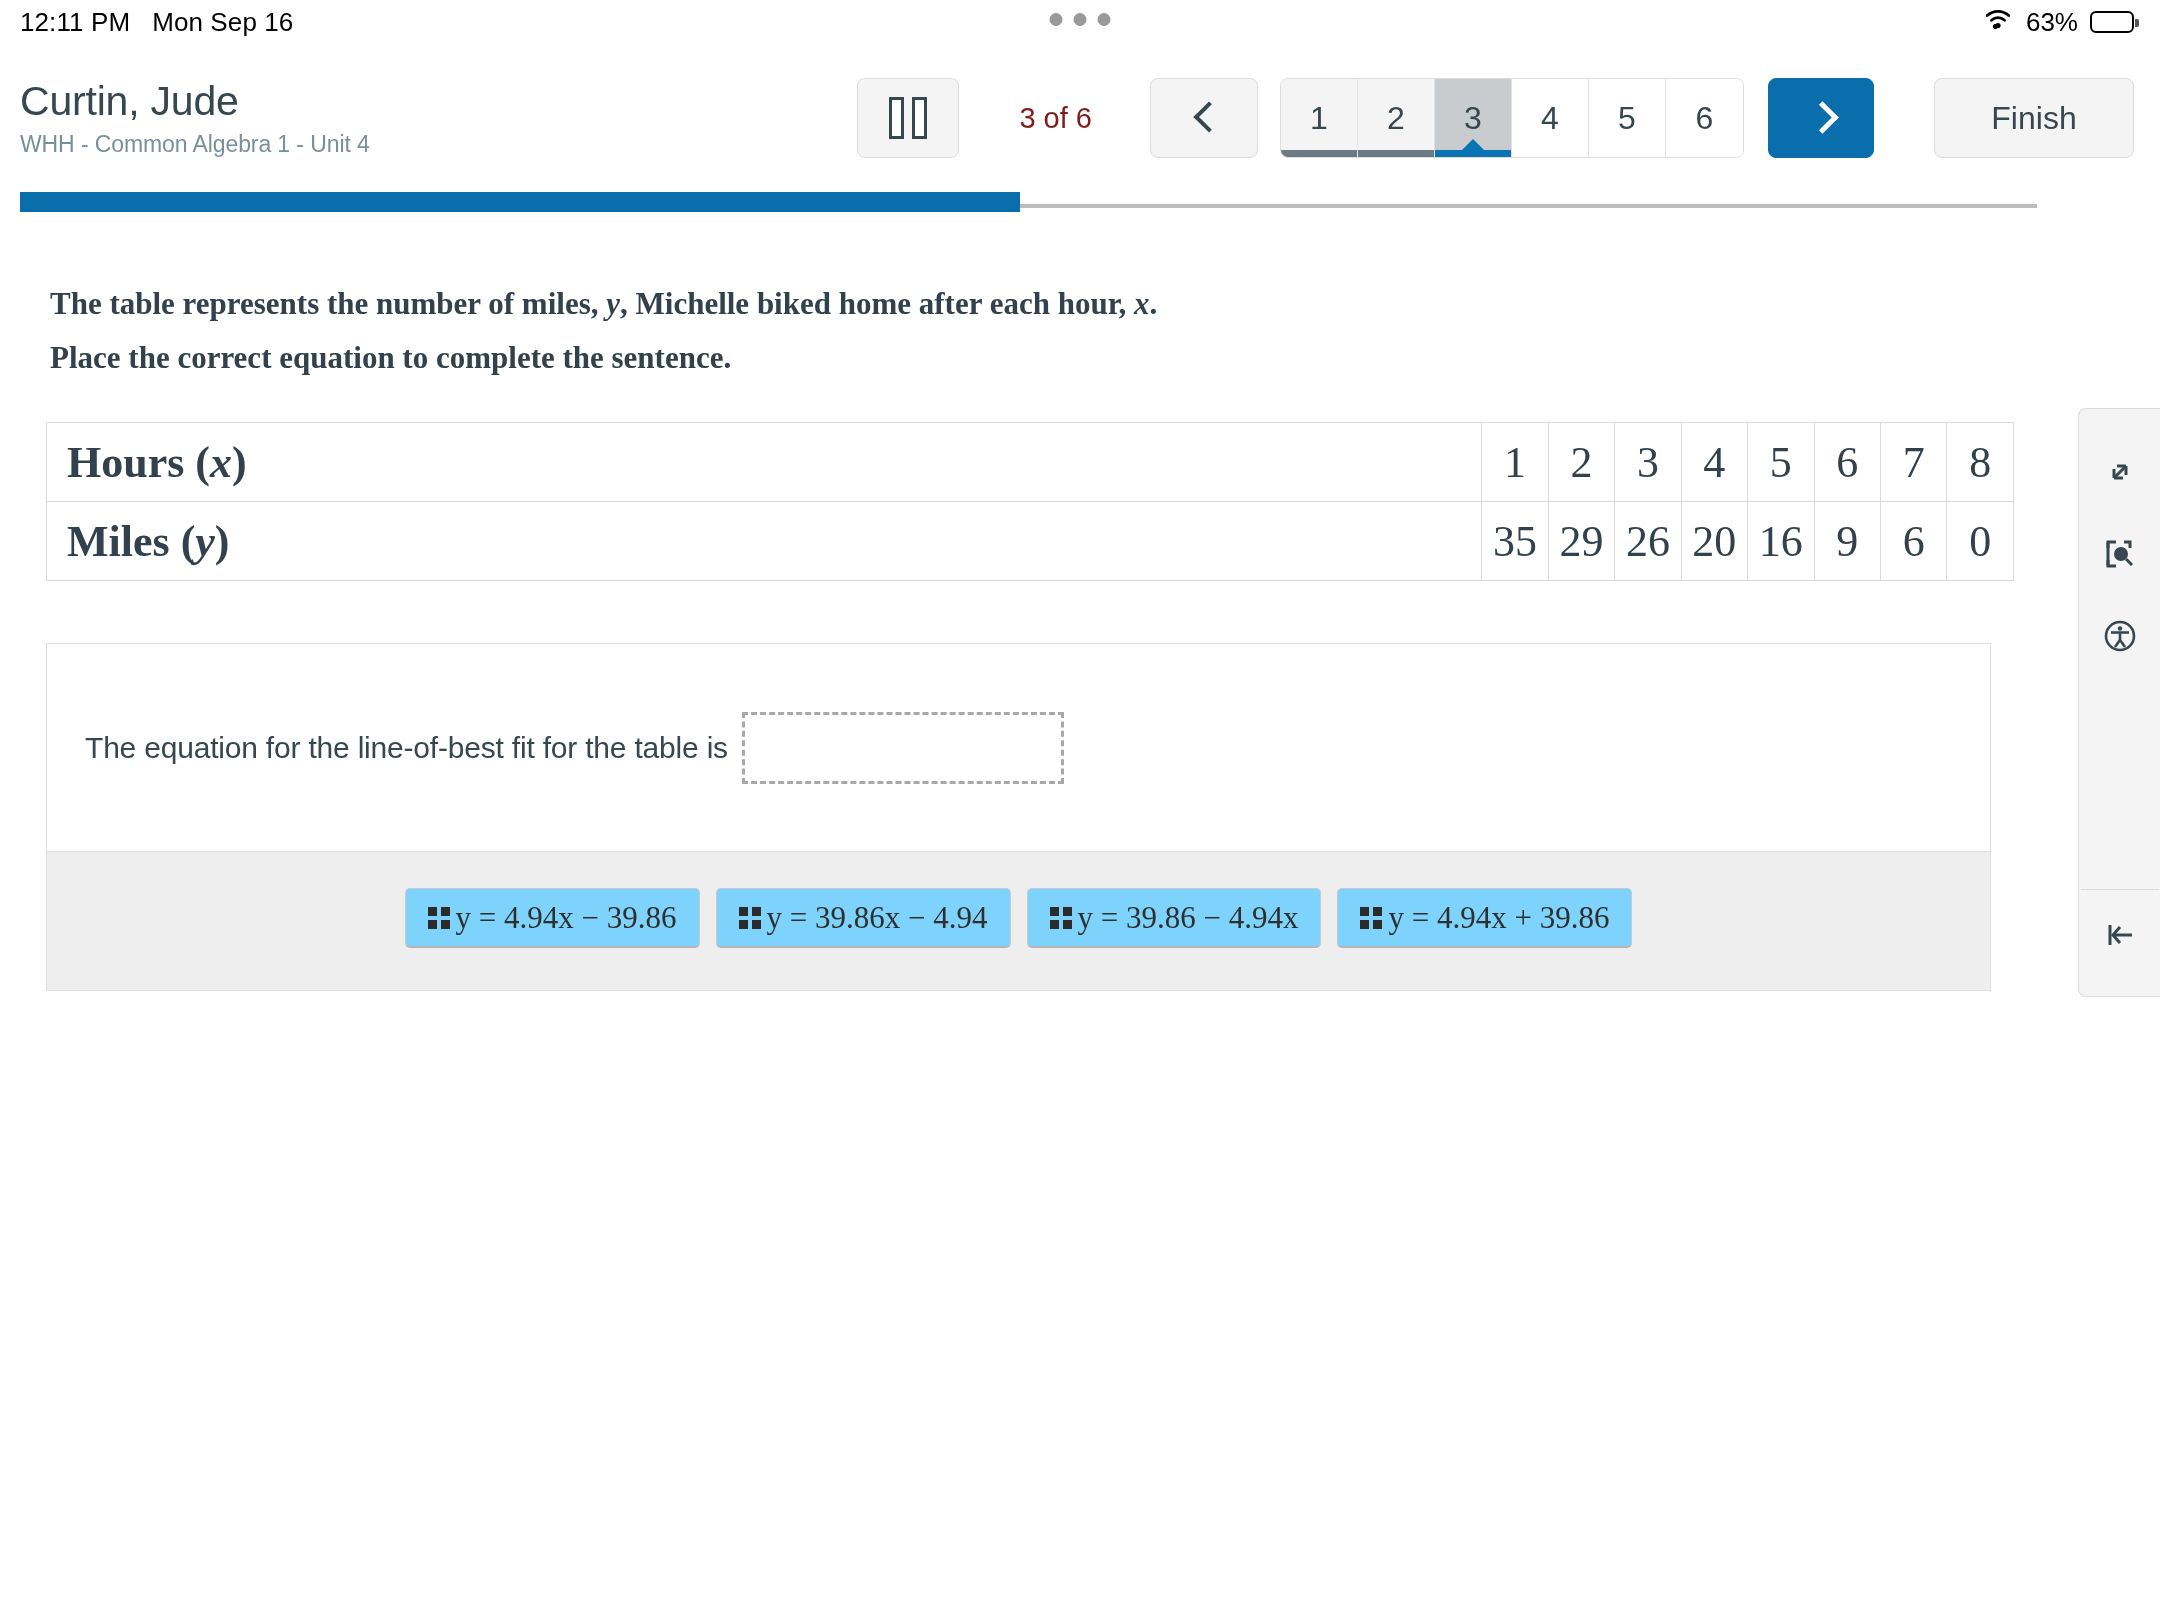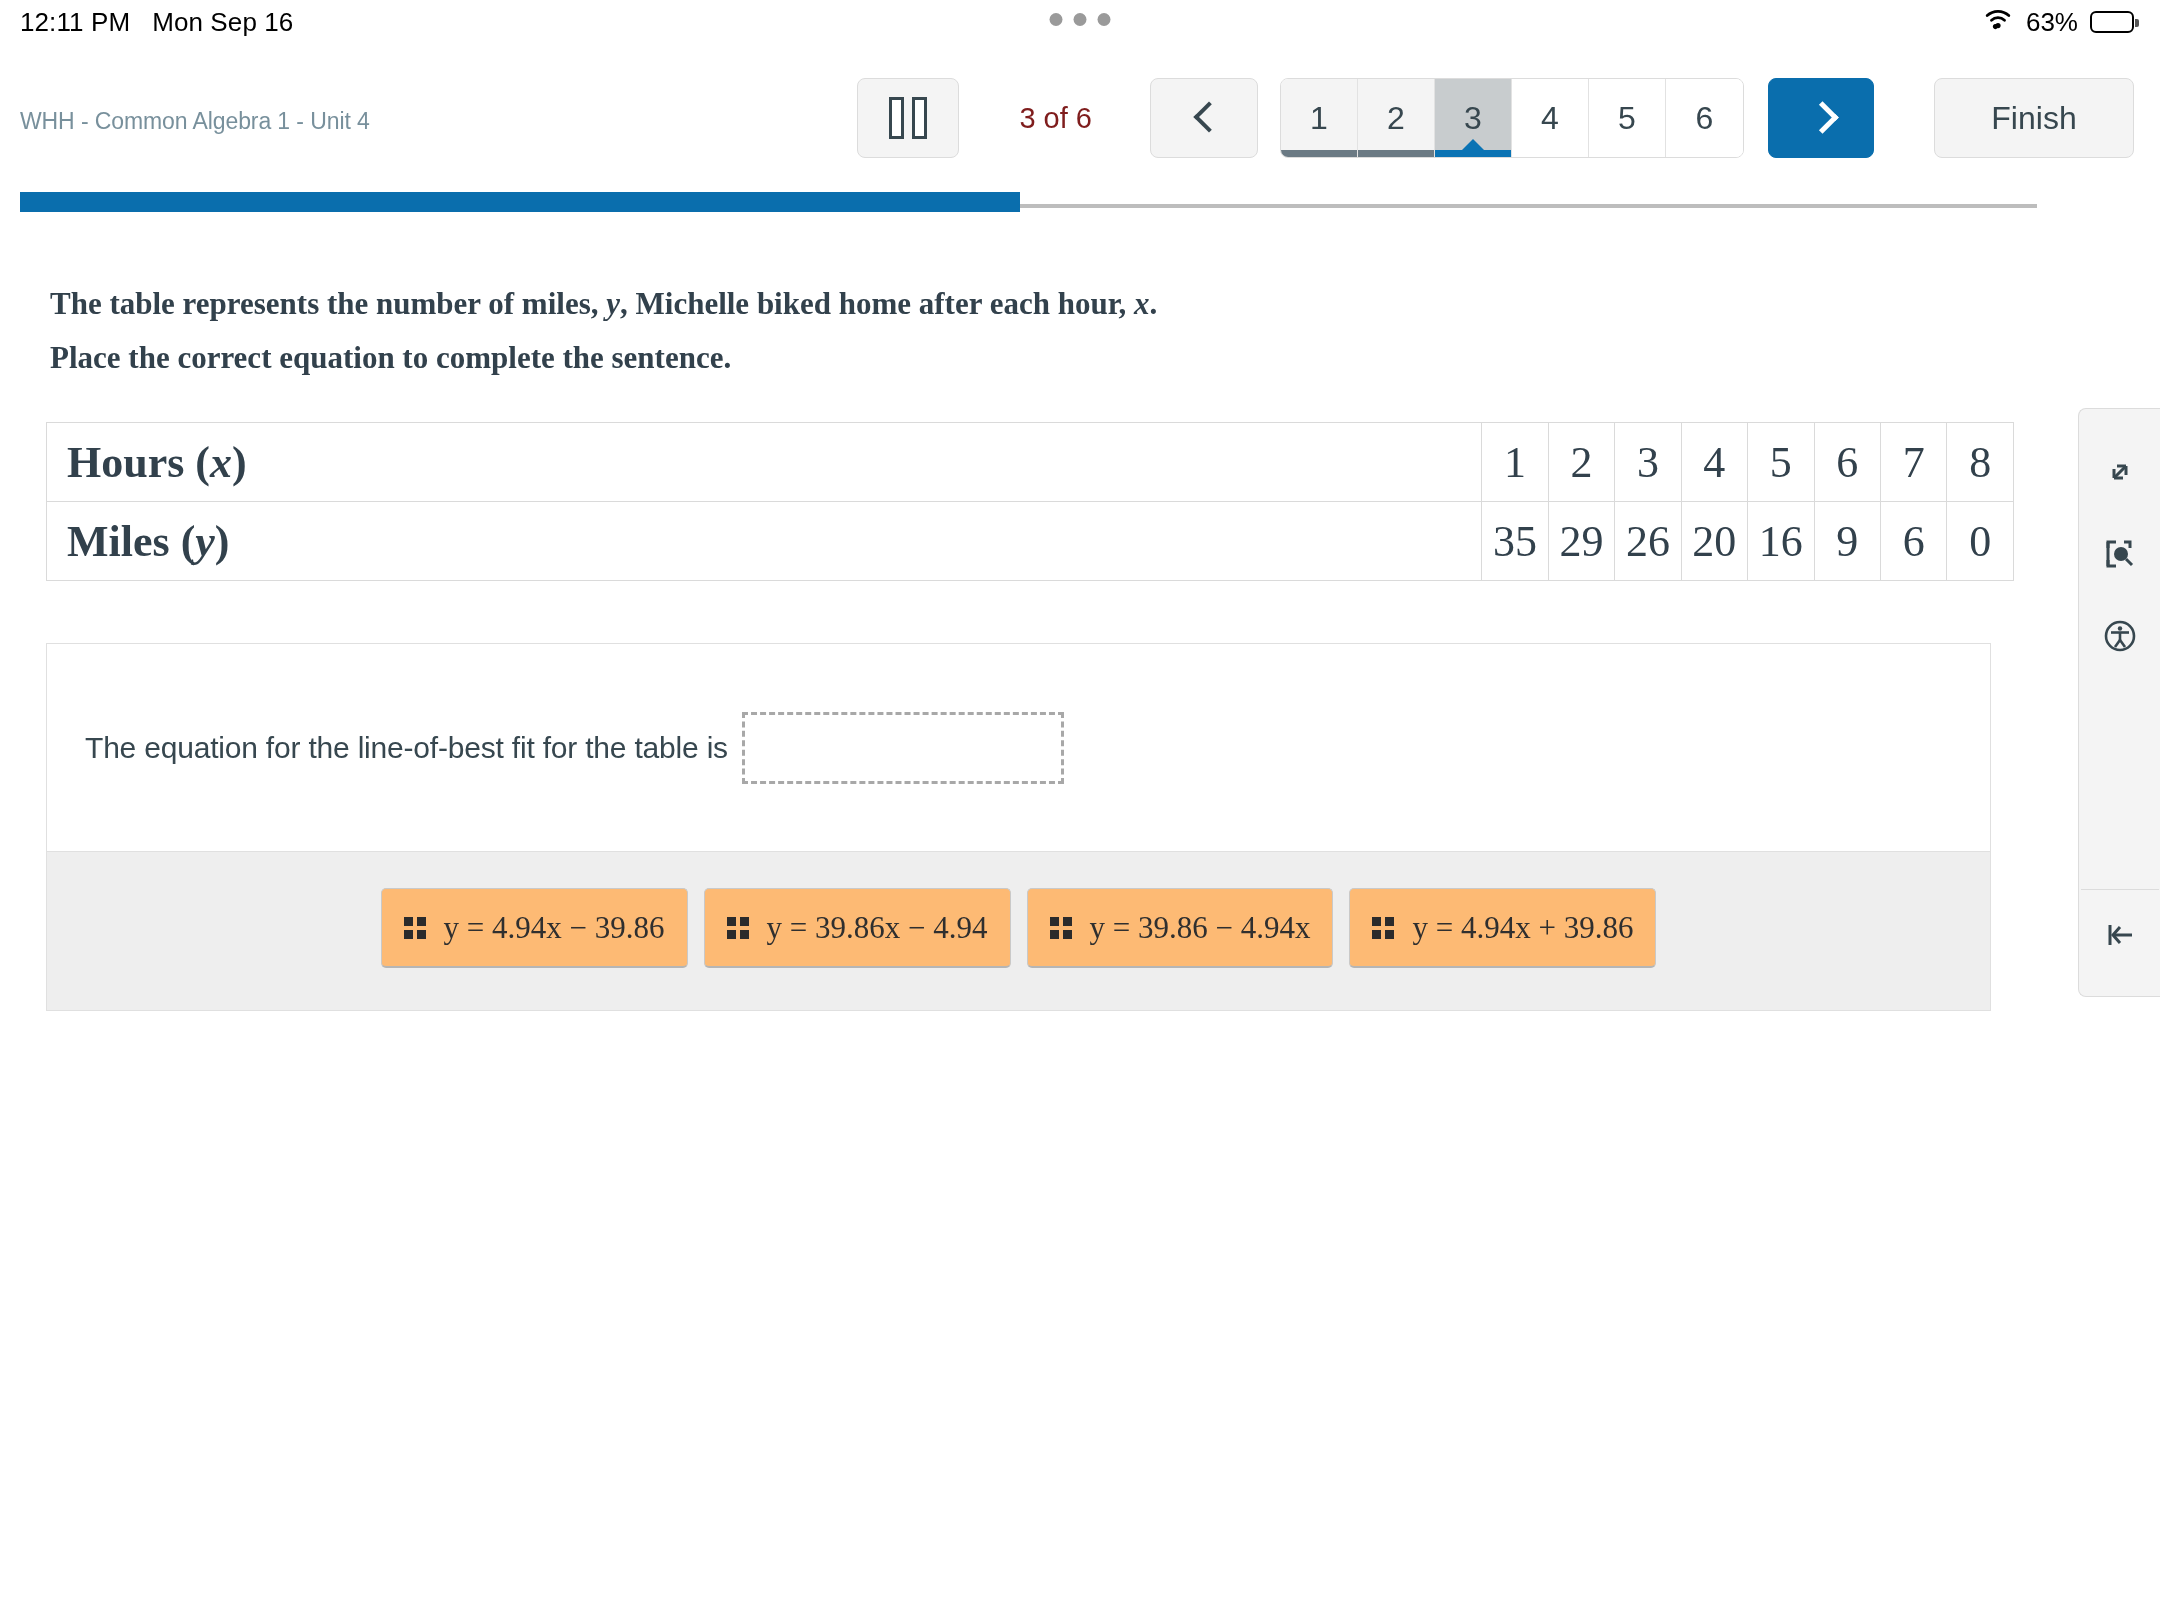--- a/index.html
+++ b/index.html
@@ -322,29 +322,29 @@
   }
   .answer-tray {
     background: #eeeeee;
     border-top: 1px solid #e0e0e0;
     padding: 36px 0 42px 0;
     display: flex;
     justify-content: center;
     gap: 16px;
   }
   .option-tile {
-    background: #fdba74;
+    background: #7dd3fc;
     border: 1px solid #c9c9c9;
     border-bottom: 2px solid #b5b5b5;
     border-radius: 5px;
-    height: 80px;
+    height: 60px;
     padding: 0 22px;
     display: flex;
     align-items: center;
-    gap: 18px;
+    gap: 6px;
     cursor: grab;
   }
   .grip {
     display: grid;
     grid-template-columns: 9px 9px;
     grid-template-rows: 9px 9px;
     gap: 4px;
     flex: none;
   }
   .grip i {
@@ -416,20 +416,21 @@
     </span>
     <span>63%</span>
     <span class="battery">
       <span class="battery-fill" style="width:19%"></span>
     </span>
   </div>
 </div>
 
 <div class="app-header">
   <div class="student-block">
+    <div class="student-name">Curtin, Jude</div>
     <div class="course-name">WHH - Common Algebra 1 - Unit 4</div>
   </div>
 
   <div class="header-controls">
 
     <div class="btn-plain btn-pause">
       <span class="pause-glyph">
         <i></i>
         <i></i>
       </span>

